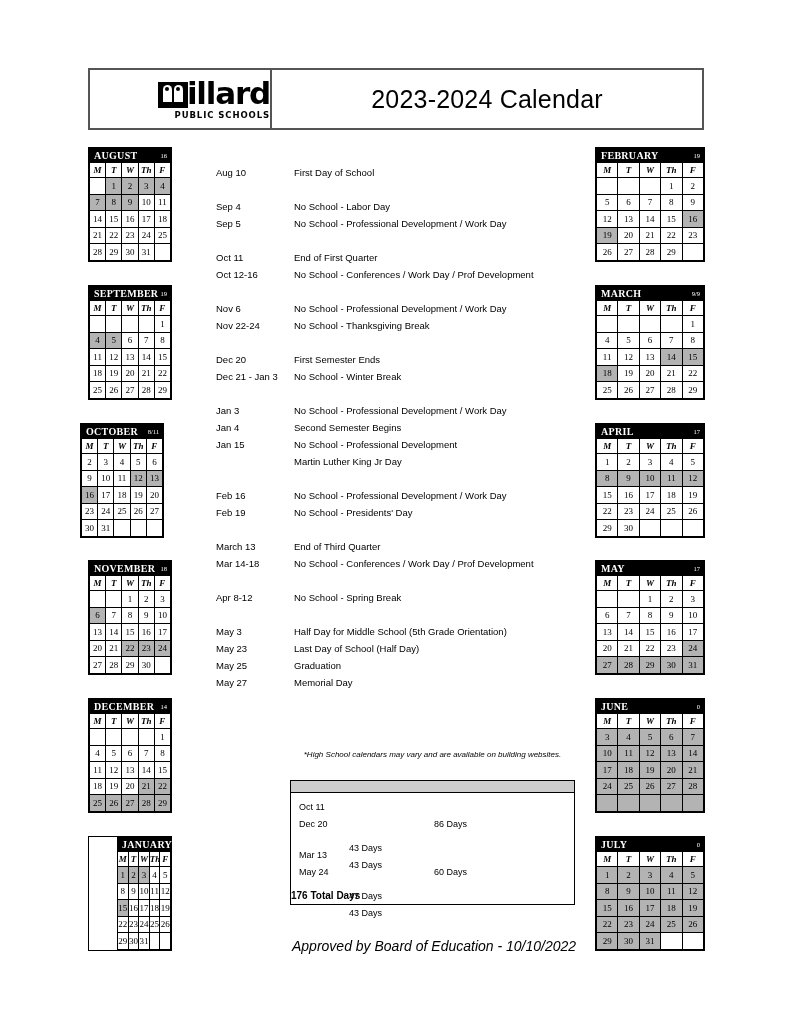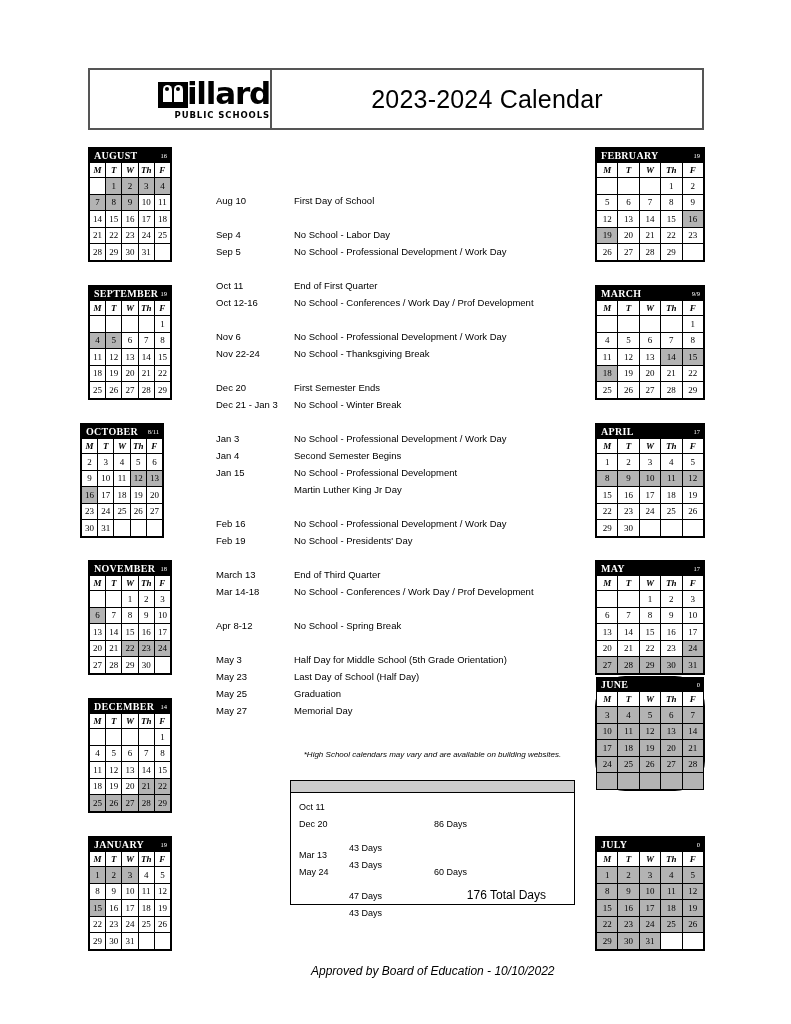--- a/index.html
+++ b/index.html
@@ -141,21 +141,21 @@
     font-size: 9px;
     height: 15px;
   }
   table.cal td.sh { background: #b3b3b3; }
   table.cal td.empty { background: #fff; }
   table.cal td.empty.sh { background: #b3b3b3; }
 
   
   #events {
     position: absolute;
-    left: 216px; top: 192px;
+    left: 216px; top: 164px;
     width: 370px;
   }
   .ev-row {
     display: flex;
     font-size: 9.5px;
     line-height: 17px;
     height: 17px;
   }
   .ev-row.gap { height: 17px; }
   .ev-date {
@@ -200,33 +200,33 @@
     display: flex;
     font-size: 9px;
     line-height: 17px;
     height: 17px;
   }
   .q-row.spacer { height: 14px; }
   .q-date { width: 58px; padding-left: 8px; flex-shrink: 0; }
   .q-days { width: 85px; flex-shrink: 0; margin-top: 41px; }
   .q-sum { flex: 1; }
   .q-total {
-    text-align: right;
-    font-size: 12px;
+    text-align: left;
+    font-size: 10px;
     line-height: 17px;
     padding-right: 28px;
+    font-weight: bold;
   }
 
   
   #approval {
     position: absolute;
-    left: 292px; top: 964px;
-    font-size: 12px;
+    left: 292px; top: 938px;
+    font-size: 14px;
     font-style: italic;
-    margin-left: 19px;
   }
 </style>
 </head>
 <body>
 
 <div id="page">
 
   <div id="header-banner">
     <div id="logo-block">
       <div id="logo-wordmark">
@@ -508,21 +508,21 @@
             <tr>
               <td class="sh">25</td>
               <td class="sh">26</td>
               <td class="sh">27</td>
               <td class="sh">28</td>
               <td class="sh">29</td>
             </tr>
           </tbody>
         </table>
       </div>
-      <div class="month" style="left: 88px; top: 836px;">
+      <div class="month" style="left: 88px; top: 836px; padding-left: 28px;">
         <div class="m-head">
           <span class="m-name">JANUARY</span>
           <span class="m-count">19</span>
         </div>
         <table class="cal">
           <thead>
             <tr>
               <th>M</th>
               <th>T</th>
               <th>W</th>
@@ -780,21 +780,21 @@
             <tr>
               <td class="sh">27</td>
               <td class="sh">28</td>
               <td class="sh">29</td>
               <td class="sh">30</td>
               <td class="sh">31</td>
             </tr>
           </tbody>
         </table>
       </div>
-      <div class="month right" style="left: 595px; top: 676px; border-radius: 30px;">
+      <div class="month right" style="left: 595px; top: 698px;">
         <div class="m-head">
           <span class="m-name">JUNE</span>
           <span class="m-count">0</span>
         </div>
         <table class="cal">
           <thead>
             <tr>
               <th>M</th>
               <th>T</th>
               <th>W</th>

